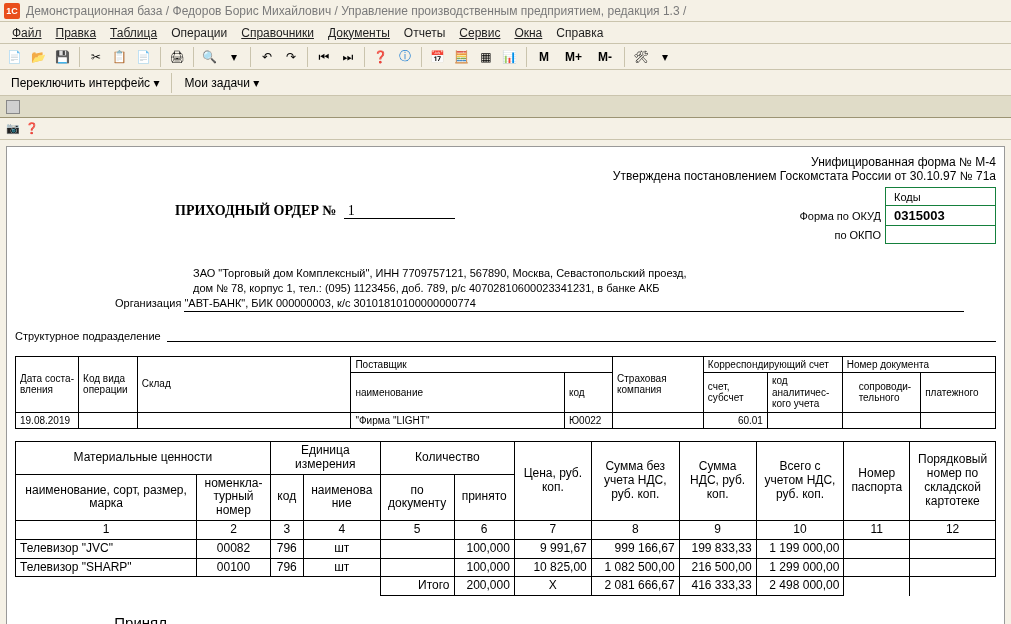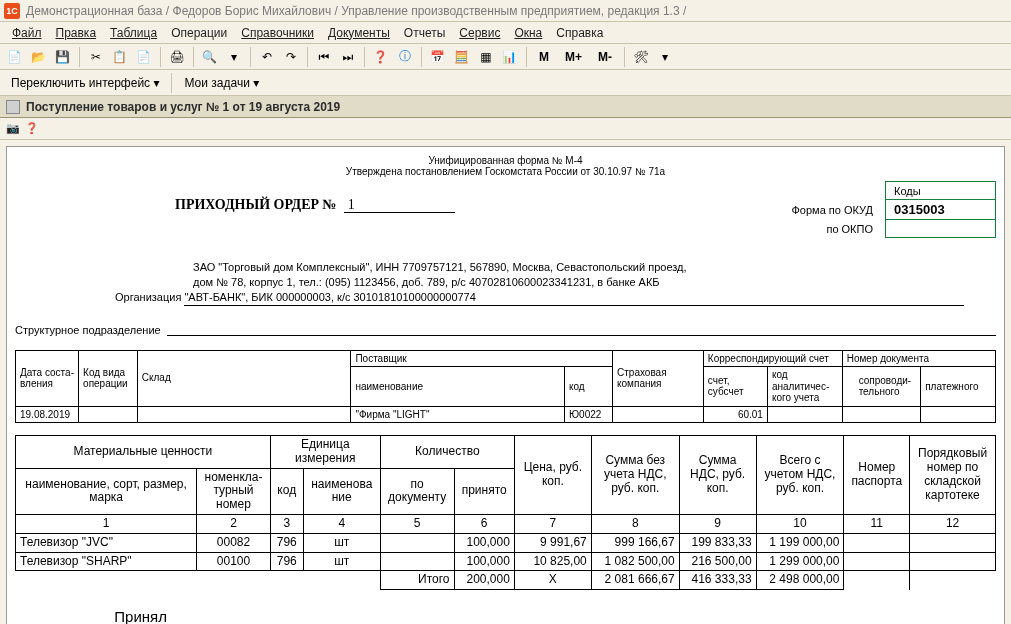--- a/index.html
+++ b/index.html
@@ -110,39 +110,39 @@
      padding: 4px 6px;
      background: #f5f1e6;
      border-bottom: 1px solid #cac4ad;
   }
   .content-inner {
     padding: 8px 8px 30px 8px;
     font-family: Arial, sans-serif;
     font-size: 11px;
   }
   .top-info-right {
-    text-align: center;
+    text-align: right;
     margin-bottom: 4px;
-    font-size: 10px;
+    font-size: 12px;
   }
   .kody-block {
     float: right;
     margin-bottom: 8px;
   }
   .kody-block table { border-collapse: collapse; }
   .kody-block td {
     border: 1px solid #15803d;
     padding: 2px 8px;
     font-size: 11px;
     height: 18px;
   }
   .kody-block .lbl {
     border: none;
     text-align: right;
-    padding-right: 12px;
+    padding-right: 4px;
   }
   .main-title {
     font-size: 14px;
     font-weight: bold;
     margin: 20px 0 4px 160px;
     font-family: Liberation Serif, serif;
   }
   .main-title .num { font-weight: normal; border-bottom: 1px solid #000; padding: 0 100px 0 4px;}
   .org-block {
     margin-left: 100px;
@@ -290,21 +290,20 @@
     <span>Переключить интерфейс</span>&nbsp;▾
   </div>
   <div class="sep"></div>
   <div class="btn text-btn">
     <span>Мои задачи</span>&nbsp;▾
   </div>
 </div>
 
 <div class="doc-tab">
   <div class="tab-icon"></div>
-  <div class="tab-title">Поступление товаров и услуг № 1 от 19 августа 2019</div>
 </div>
 
 <div class="icon-toolbar">
   <div class="btn" style="color:#1a8a3a;">📷</div>
   <div class="btn" style="color:#d4a017;">❓</div>
 </div>
 
 <div class="content">
   <div class="content-inner">
 

